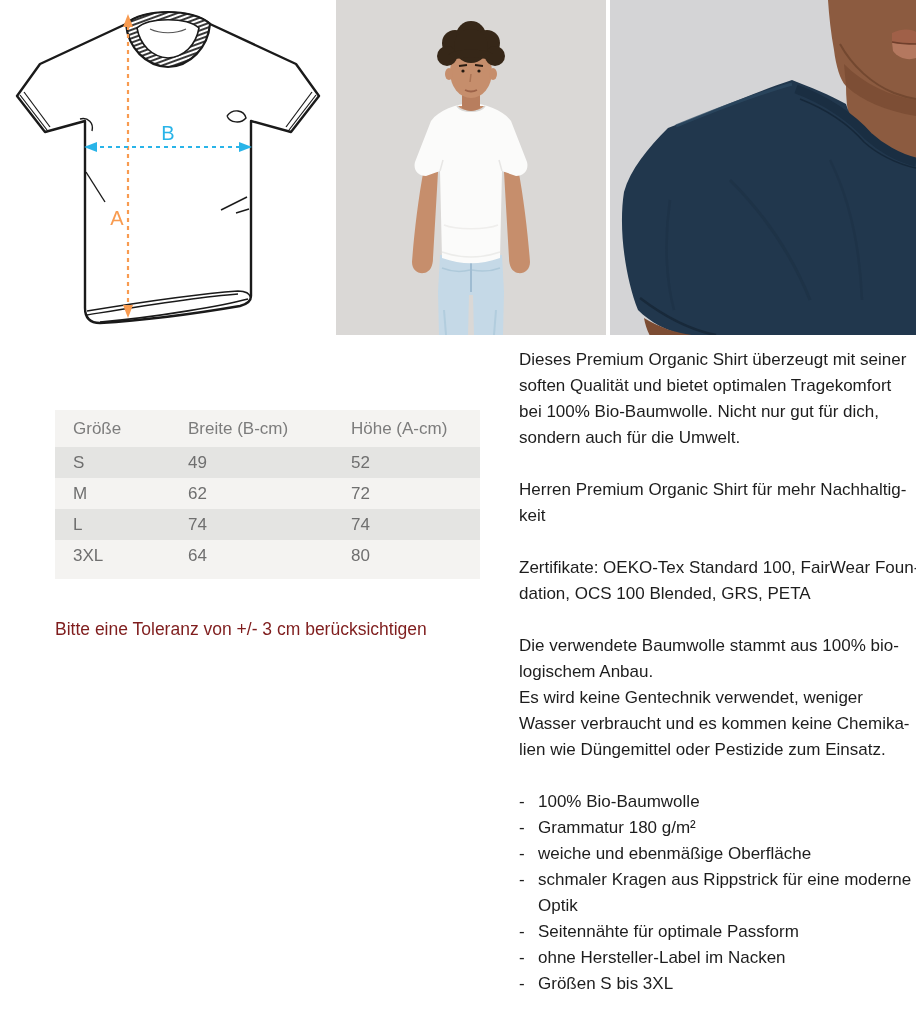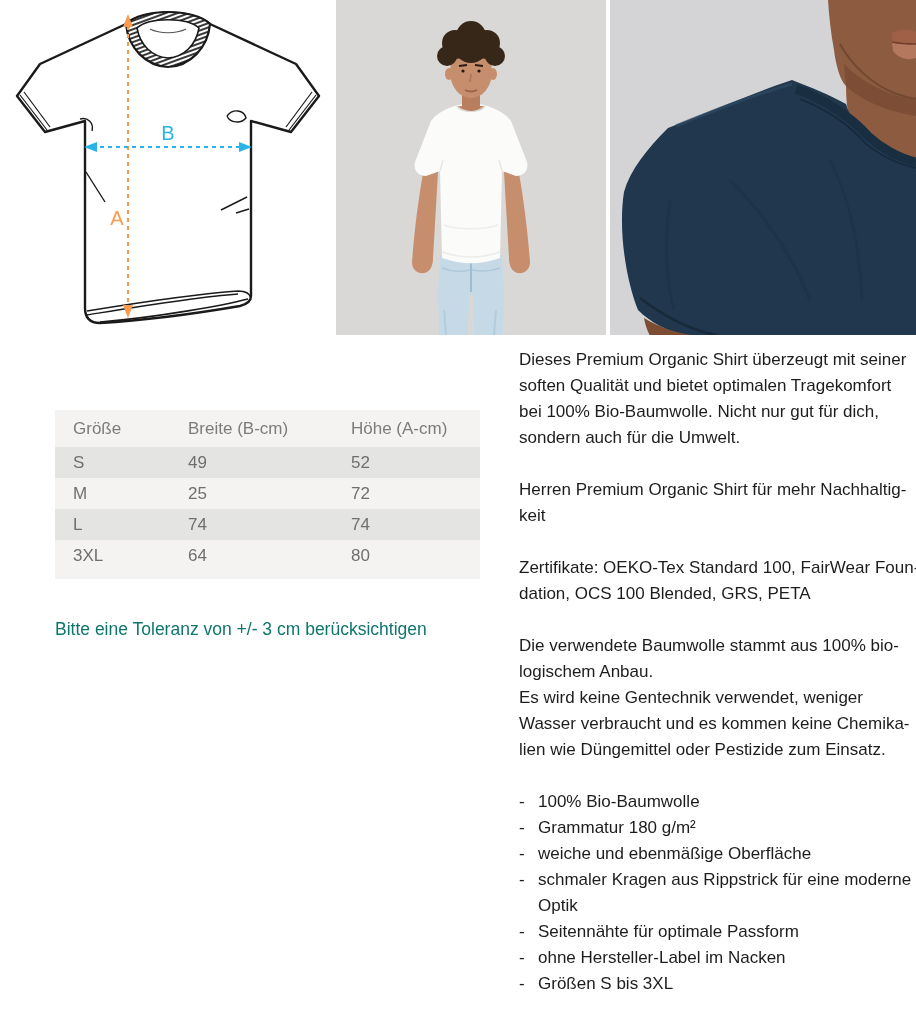--- a/index.html
+++ b/index.html
@@ -16,21 +16,21 @@
 
   
   .size-table { position:absolute; left:55px; top:362px; width:425px; background:#f4f3f1;
                 padding-bottom:8px; color:#6f6f6f;margin-top:48px; }
   .thead, .trow { display:grid; grid-template-columns:115px 163px 1fr; align-items:center; }
   .thead { height:37px; color:#7c7c7c; }
   .trow { height:31px; }
   .trow.stripe { background:#e4e4e2; }
   .tcell, .hcell { padding-left:18px; font-size:17px; }
 
-  .tolerance { position:absolute; left:55px; top:619px; font-size:17.5px; color:#0f766e; }
+  .tolerance { position:absolute; left:55px; top:619px; font-size:17.5px; color:#7f1d1d; }
 
   
   .desc { position:absolute; left:519px; top:347px; width:402px; font-size:17px;
           line-height:26px; color:#1d1d1d; }
   .para { margin-bottom:26px; }
   .dline { white-space:nowrap; }
   .bullet { display:flex; }
   .dash { width:19px; flex:0 0 19px; }
   .btext { flex:1; }
 </style>
@@ -198,21 +198,21 @@
       <div class="hcell">Höhe (A-cm)</div>
     </div>
     <div>
         <div class="trow stripe">
           <div class="tcell">S</div>
           <div class="tcell">49</div>
           <div class="tcell">52</div>
         </div>
         <div class="trow">
           <div class="tcell">M</div>
-          <div class="tcell">25</div>
+          <div class="tcell">62</div>
           <div class="tcell">72</div>
         </div>
         <div class="trow stripe">
           <div class="tcell">L</div>
           <div class="tcell">74</div>
           <div class="tcell">74</div>
         </div>
         <div class="trow">
           <div class="tcell">3XL</div>
           <div class="tcell">64</div>

